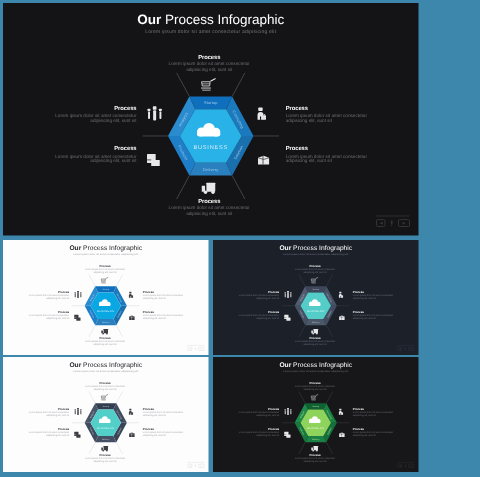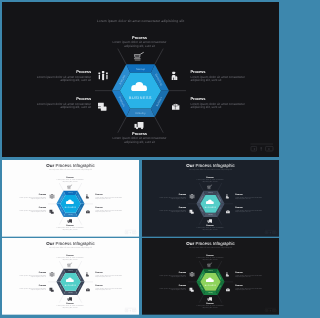--- a/index.html
+++ b/index.html
@@ -24,20 +24,21 @@
   .nd .p{font-size:3.1px;line-height:3.8px;margin-top:1px;}
   .nd.r{text-align:right;}
   .nd.l{text-align:left;}
   .nd.c{text-align:center;}
 </style>
 </head>
 <body>
 
 <div class="root">
     <div class="slide" style="left:2px;top:2px;background:#141417;transform:scale(1);width:277px;height:155px;">
+      <div class="ttl" style="color:#ffffff"><b>Our</b><i> Process Infographic</i></div>
       <div class="sub" style="color:#76767c">Lorem ipsum dolor sit amet consectetur adipisicing elit</div>
       <svg class="hexwrap" viewBox="0 0 277 155" width="277" height="155">
         <g stroke="#5a5a60" stroke-width="0.45">
           <line x1="167" y1="88.65" x2="184" y2="88.65"></line>
           <line x1="152.75" y1="115" x2="161.25" y2="130.7"></line>
           <line x1="124.25" y1="115" x2="115.75" y2="130.7"></line>
           <line x1="110" y1="88.65" x2="93" y2="88.65"></line>
           <line x1="124.25" y1="62.3" x2="115.75" y2="46.6"></line>
           <line x1="152.75" y1="62.3" x2="161.25" y2="46.6"></line>
         </g>

